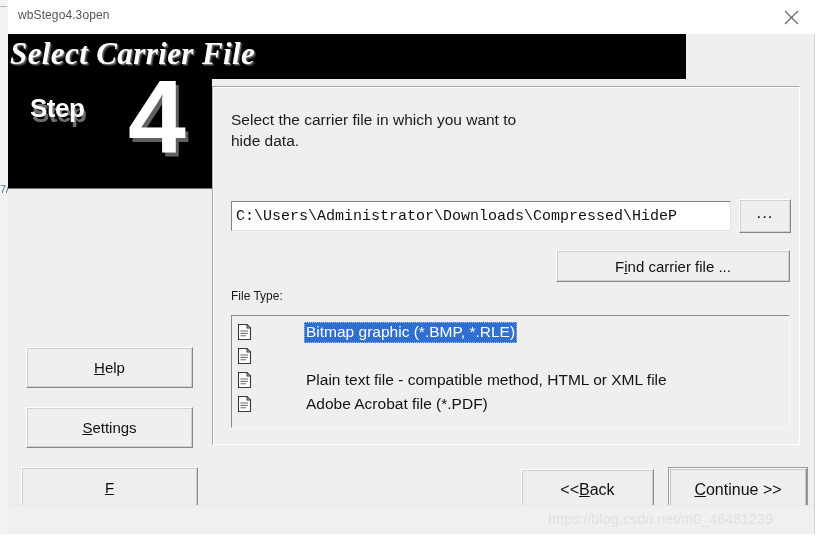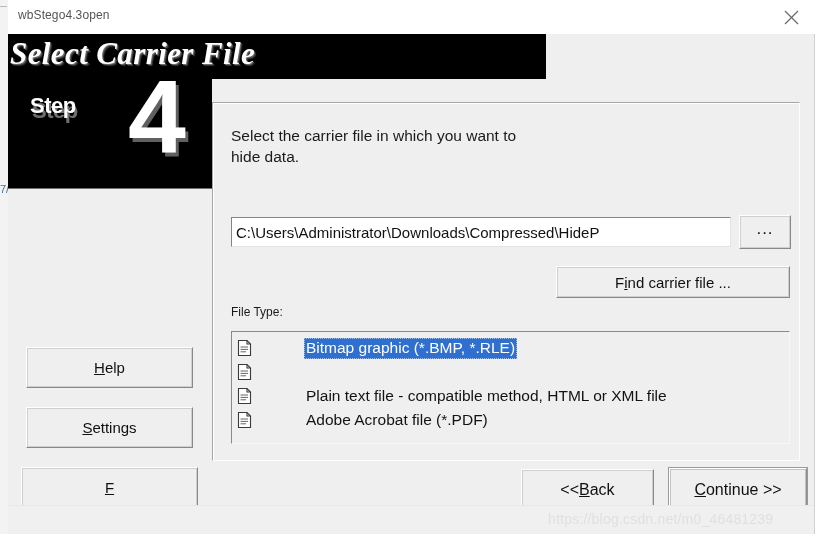--- a/index.html
+++ b/index.html
@@ -77,21 +77,21 @@
     width: 806px; height: 500px;
     background: #efefef;
     border-right: 1px solid #d0d0d0;
     border-bottom: 1px solid #d0d0d0;
   }
 
   
   .banner {
     position: absolute;
     left: 0px; top: 0px;
-    width: 538px; height: 45px;
+    width: 678px; height: 45px;
     background: #000000;
     overflow: hidden;
   }
   .banner-title {
     position: absolute;
     left: 2px; top: 2px;
     font-family: "Liberation Serif", "DejaVu Serif", serif;
     font-style: italic;
     font-weight: bold;
     font-size: 31px;
@@ -108,40 +108,40 @@
     width: 204px; height: 109px;
     background: #000000;
     overflow: hidden;
     border-bottom: 1px solid #707070;
   }
   .step-word {
     position: absolute;
     left: 22px; top: 14px;
     font-family: "Liberation Sans", sans-serif;
     font-weight: bold;
-    font-size: 22px;
+    font-size: 26px;
     color: #ffffff;
     letter-spacing: -0.5px;
     text-shadow: 2px 5px 0 rgba(130,130,130,.85);
   }
   .step-num {
     position: absolute;
     left: 120px; top: -14px;
     font-family: "Liberation Sans", sans-serif;
     font-weight: bold;
     font-size: 104px;
     line-height: 104px;
     color: #ffffff;
     text-shadow: 3px 4px 0 rgba(120,120,120,.8);
   }
 
   
   .content {
     position: absolute;
-    left: 204px; top: 68px;
+    left: 204px; top: 52px;
     width: 586px; height: 357px;
     background: #efefef;
     border-left: 1px solid #a6a6a6;
     border-top: 1px solid #a6a6a6;
     border-right: 1px solid #fdfdfd;
     border-bottom: 1px solid #fdfdfd;
     box-shadow: 1px 1px 0 #ffffff inset;
   }
   .content-inner {
     position: absolute;
@@ -161,21 +161,21 @@
   
   .path-input {
     position: absolute;
     left: 18px; top: 114px;
     width: 500px; height: 30px;
     background: #ffffff;
     border-top: 1px solid #848484;
     border-left: 1px solid #848484;
     border-right: 1px solid #e3e3e3;
     border-bottom: 1px solid #e3e3e3;
-    font-family: Liberation Sans, sans-serif;
+    font-family: Liberation Mono, monospace;
     font-size: 15px;
     color: #111111;
     line-height: 30px;
     padding: 0 0 0 4px;
     box-sizing: border-box;
     overflow: hidden;
     white-space: nowrap;
   }
   .btn {
     background: #efefef;

